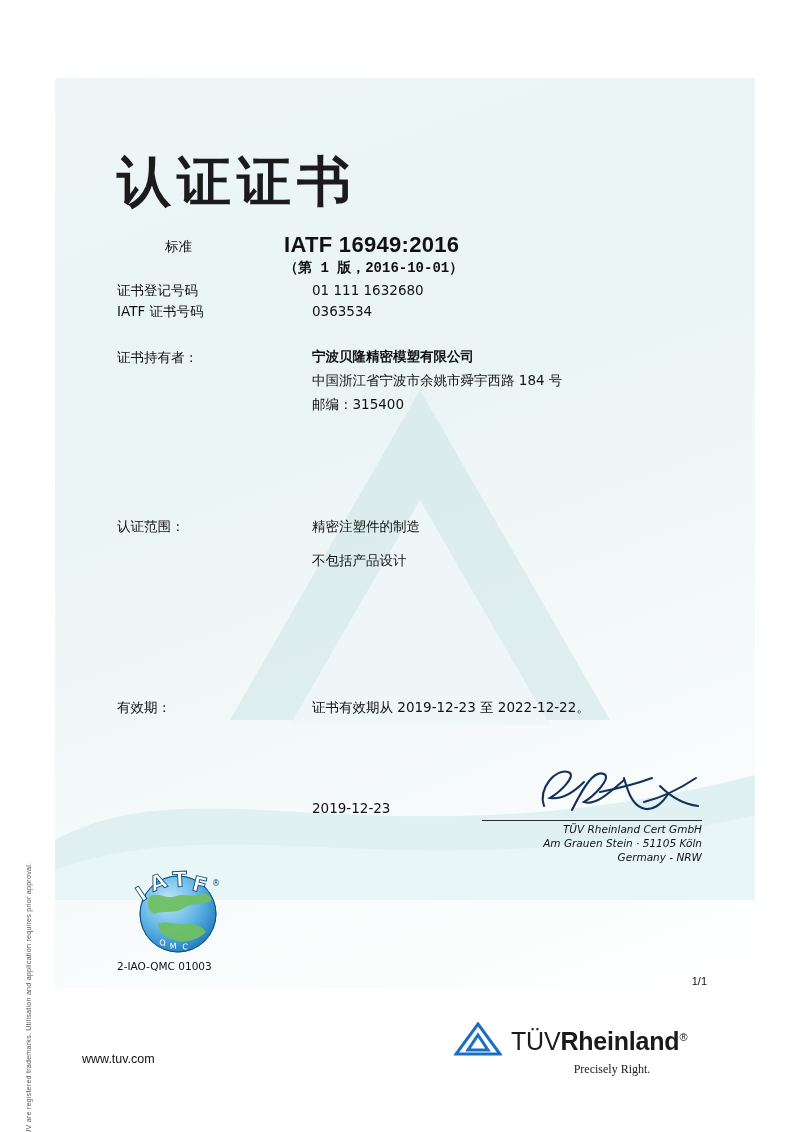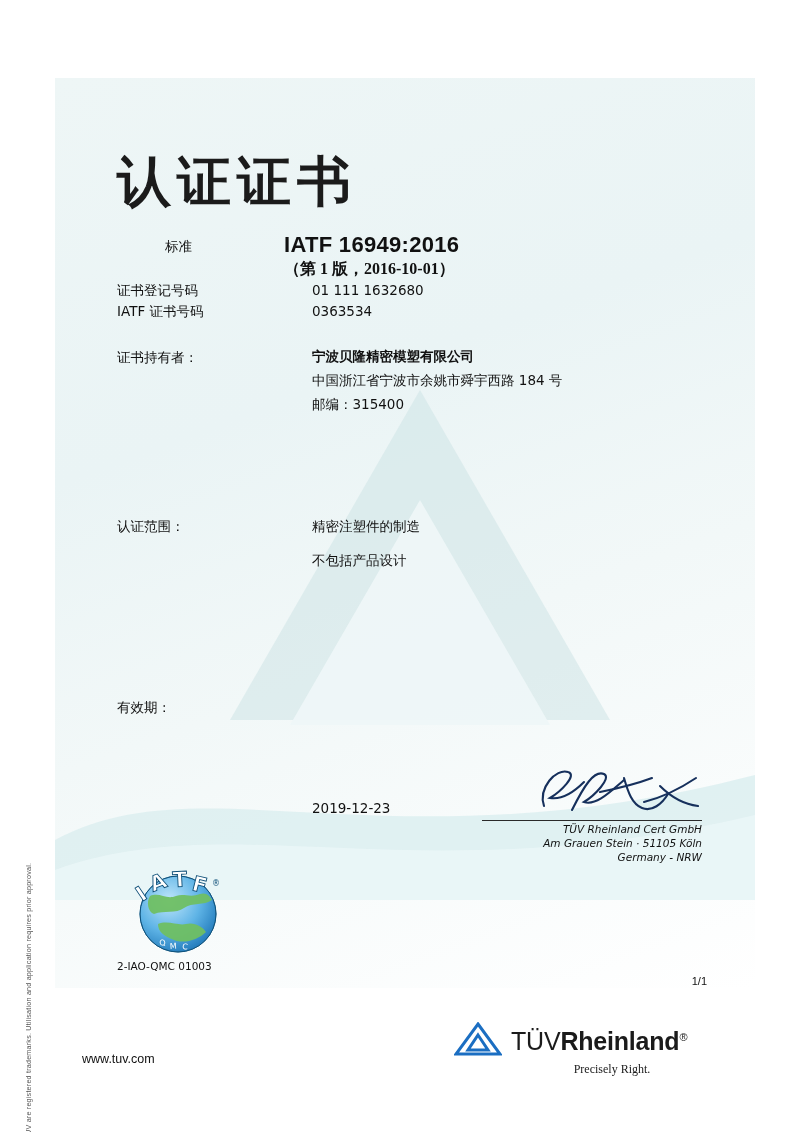--- a/index.html
+++ b/index.html
@@ -106,24 +106,24 @@
     font-size: 22px;
     font-weight: bold;
     color: #111;
     letter-spacing: 0.3px;
     font-family: "Liberation Sans", sans-serif;
   }
   .std-sub {
     position: absolute;
     left: 272px;
     top: 259px;
-    font-size: 16px;
+    font-size: 14px;
     font-weight: bold;
     color: #111;
-    font-family: Liberation Serif, serif;
+    font-family: Liberation Mono, monospace;
   }
 
   
   .sig {
     position: absolute;
     left: 520px;
     top: 762px;
     width: 180px;
     height: 60px;
   }
@@ -238,20 +238,21 @@
     <div class="val" style="left:272px; top:348px; font-weight:bold;">宁波贝隆精密模塑有限公司</div>
     <div class="val" style="left:272px; top:372px;">中国浙江省宁波市余姚市舜宇西路 184 号</div>
     <div class="val" style="left:272px; top:396px;">邮编：315400</div>
 
     <div class="lbl" style="left:105px; top:518px;">认证范围：</div>
     <div class="val" style="left:272px; top:518px;">精密注塑件的制造</div>
     <div class="val" style="left:272px; top:552px;">不包括产品设计</div>
 
 
     <div class="lbl" style="left:105px; top:699px;">有效期：</div>
+    <div class="val" style="left:272px; top:699px;">证书有效期从 2019-12-23 至 2022-12-22。</div>
 
     <div class="val" style="left:272px; top:800px;">2019-12-23</div>
 
     <div class="sig">
       <svg width="180" height="60" viewBox="0 0 180 60" xmlns="http://www.w3.org/2000/svg">
         <g fill="none" stroke="#16305c" stroke-width="2.1" stroke-linecap="round">
           <path d="M12,44 C6,26 24,6 36,10 C46,13 28,30 18,36 C30,38 42,30 52,20"></path>
           <path d="M40,48 C52,24 62,8 72,12 C80,16 62,34 52,40 C64,44 78,30 92,18"></path>
           <path d="M68,30 C88,26 104,22 120,16"></path>
           <path d="M92,16 C96,30 100,42 110,46 C120,50 130,42 136,32"></path>

